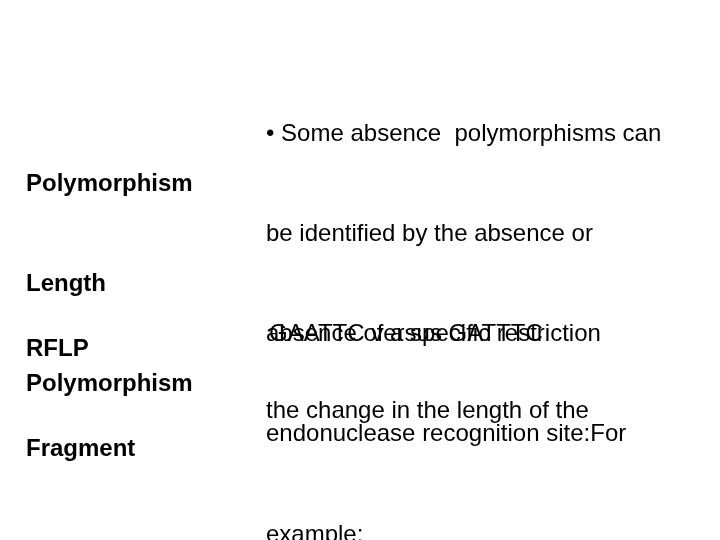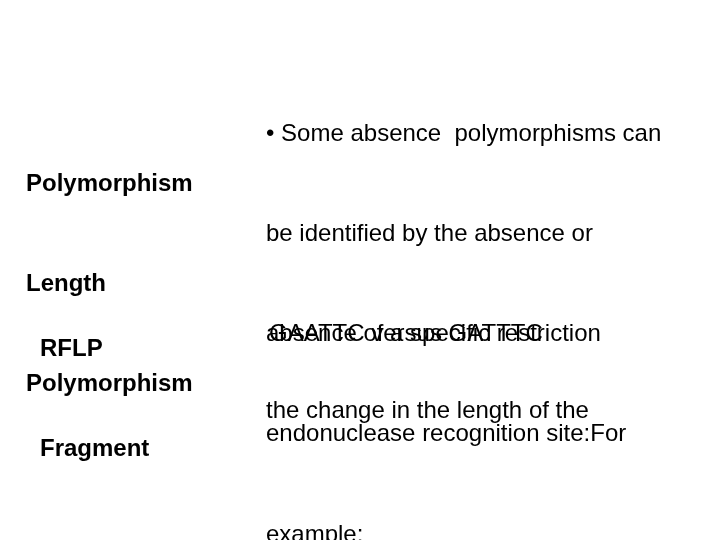--- a/index.html
+++ b/index.html
@@ -30,21 +30,21 @@
   }
   .heading {
     font-size: 24px;
     font-weight: 700;
   }
   .bodytext {
     font-size: 24px;
     font-weight: 400;
   }
   .title-block    { left: 26px;  top: 99px;  }
-  .subtitle-block { left: 40px;  top: 264px; }
+  .subtitle-block { left: 26px;  top: 264px; }
   .bullet1-block  { left: 266px; top: 49px;  }
   .sequence-block { left: 269px; top: 249px; }
   .bullet2-block  { left: 266px; top: 326px; }
 </style>
 </head>
 <body>
 
 <div class="slide" style="background: rgb(255, 255, 255); color: rgb(0, 0, 0);">
 
   <div class="textblock heading title-block">

